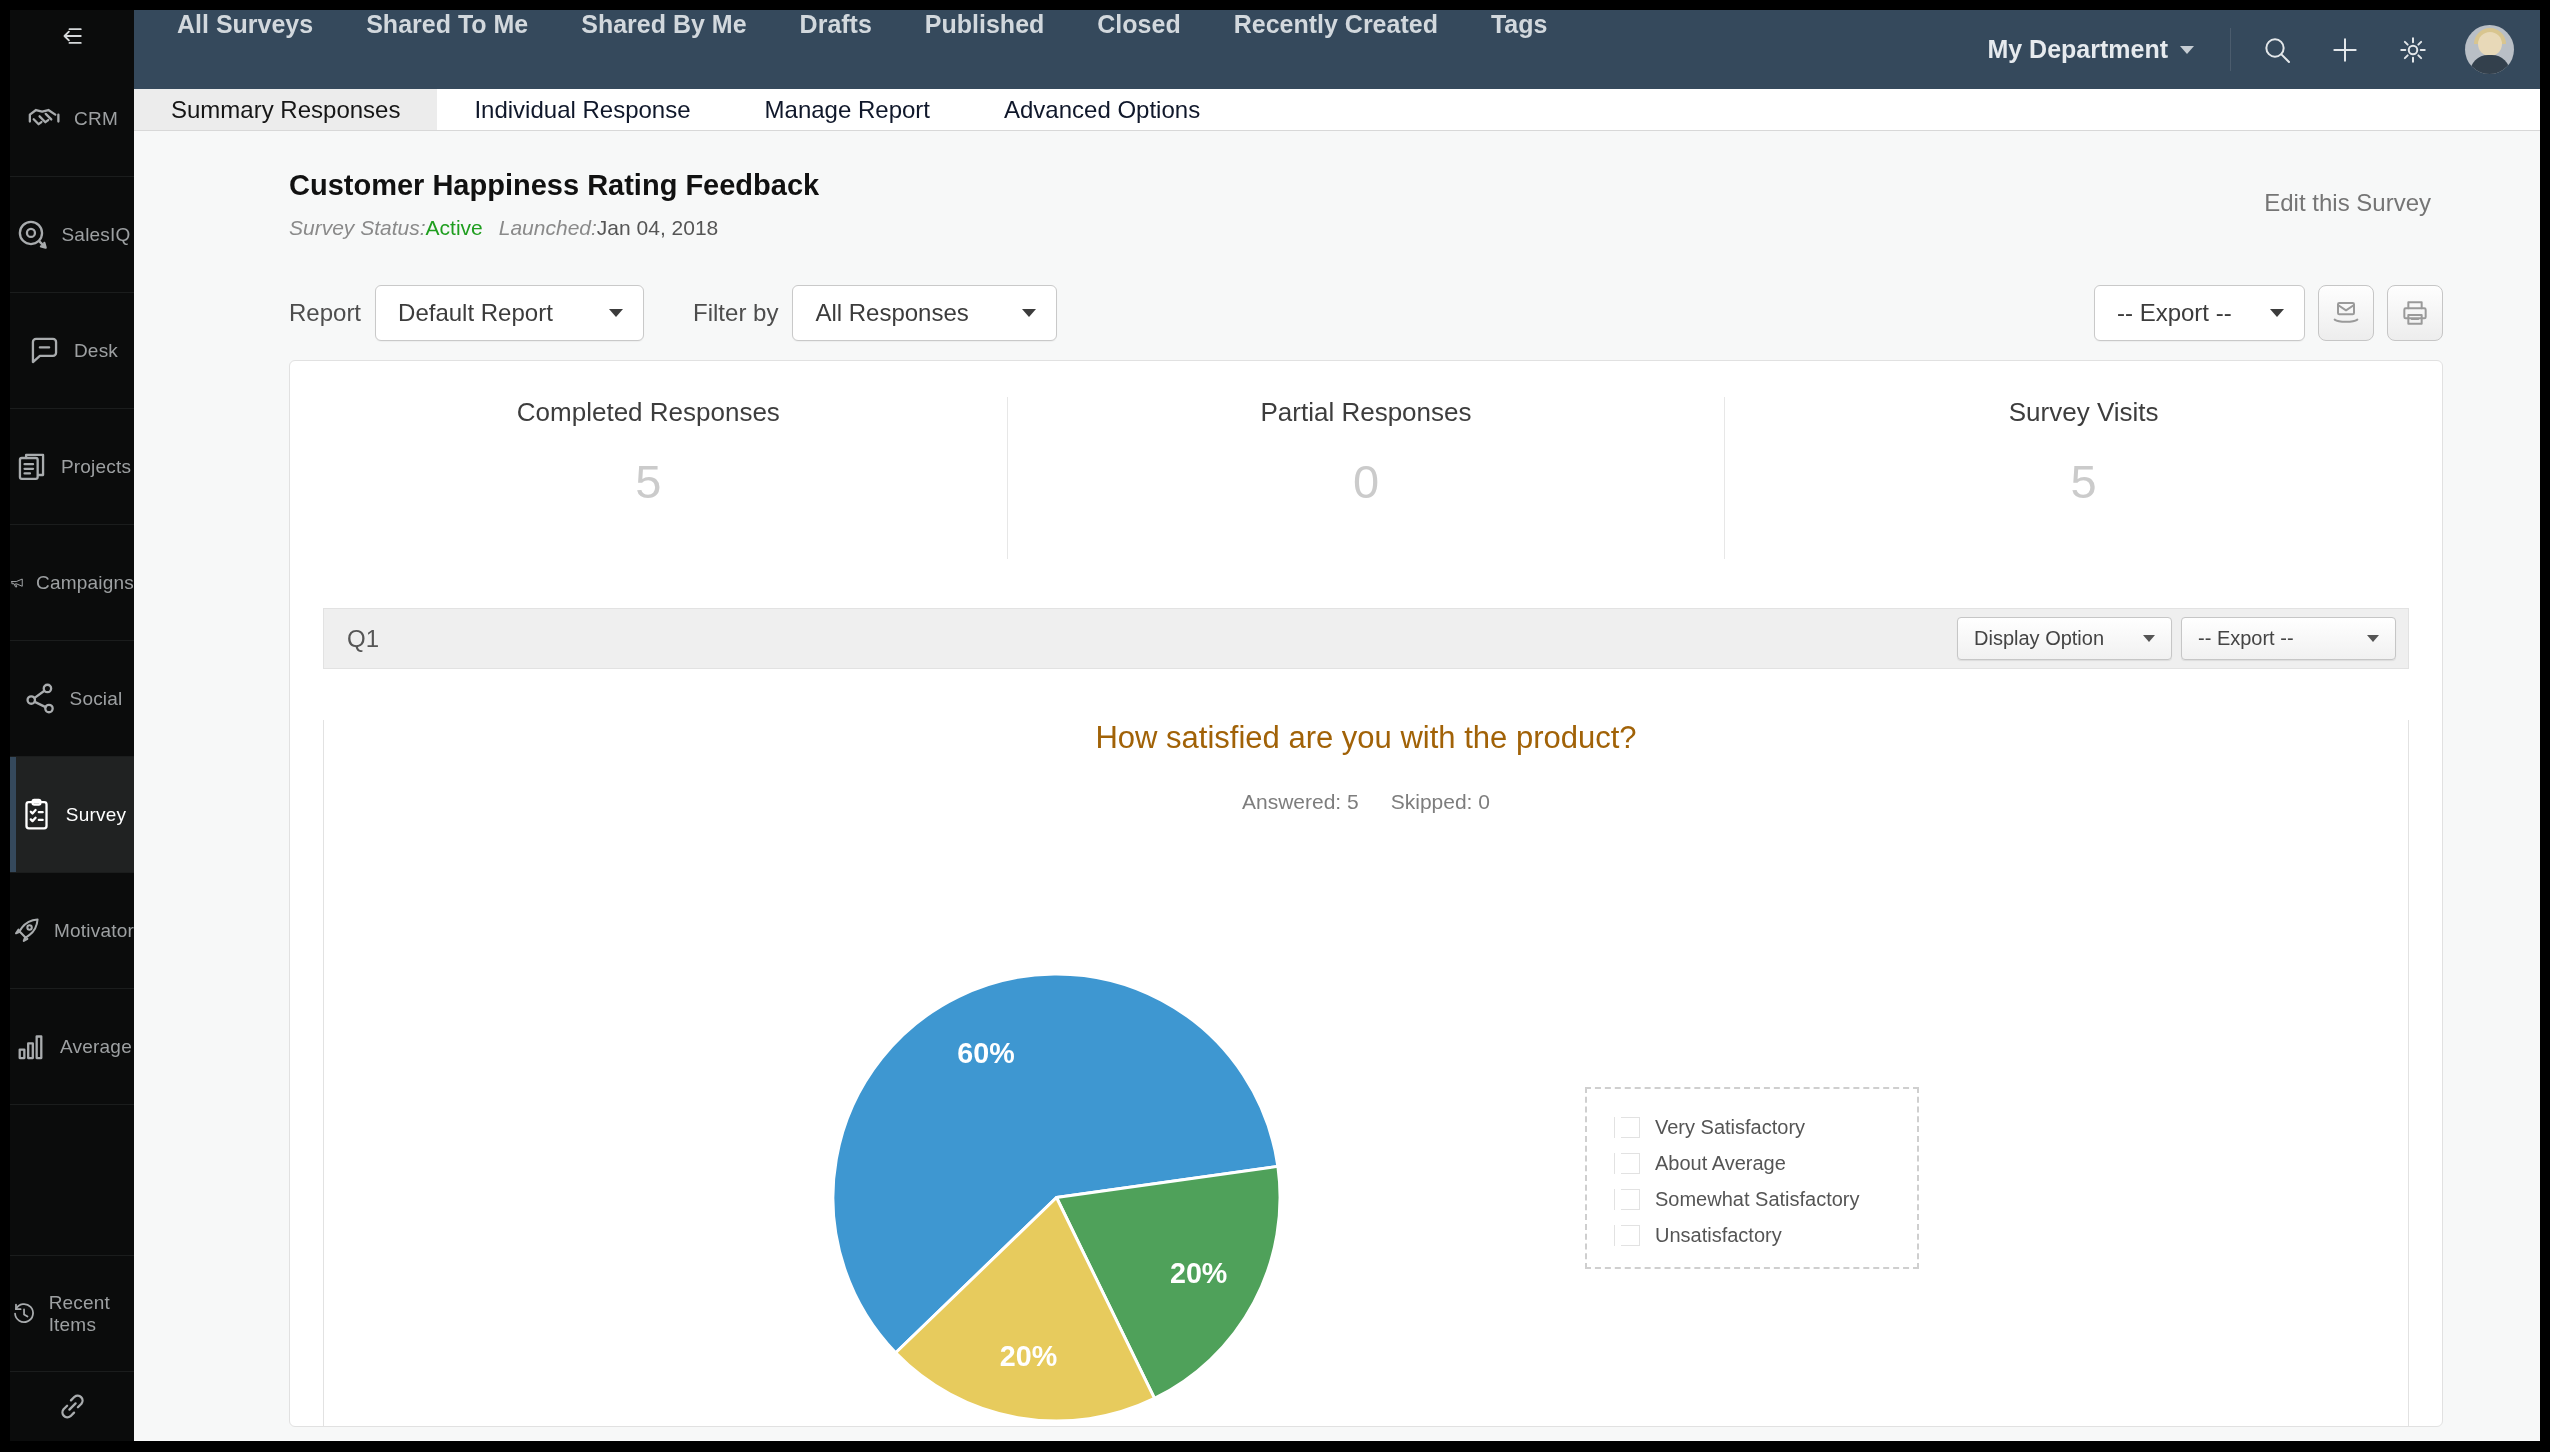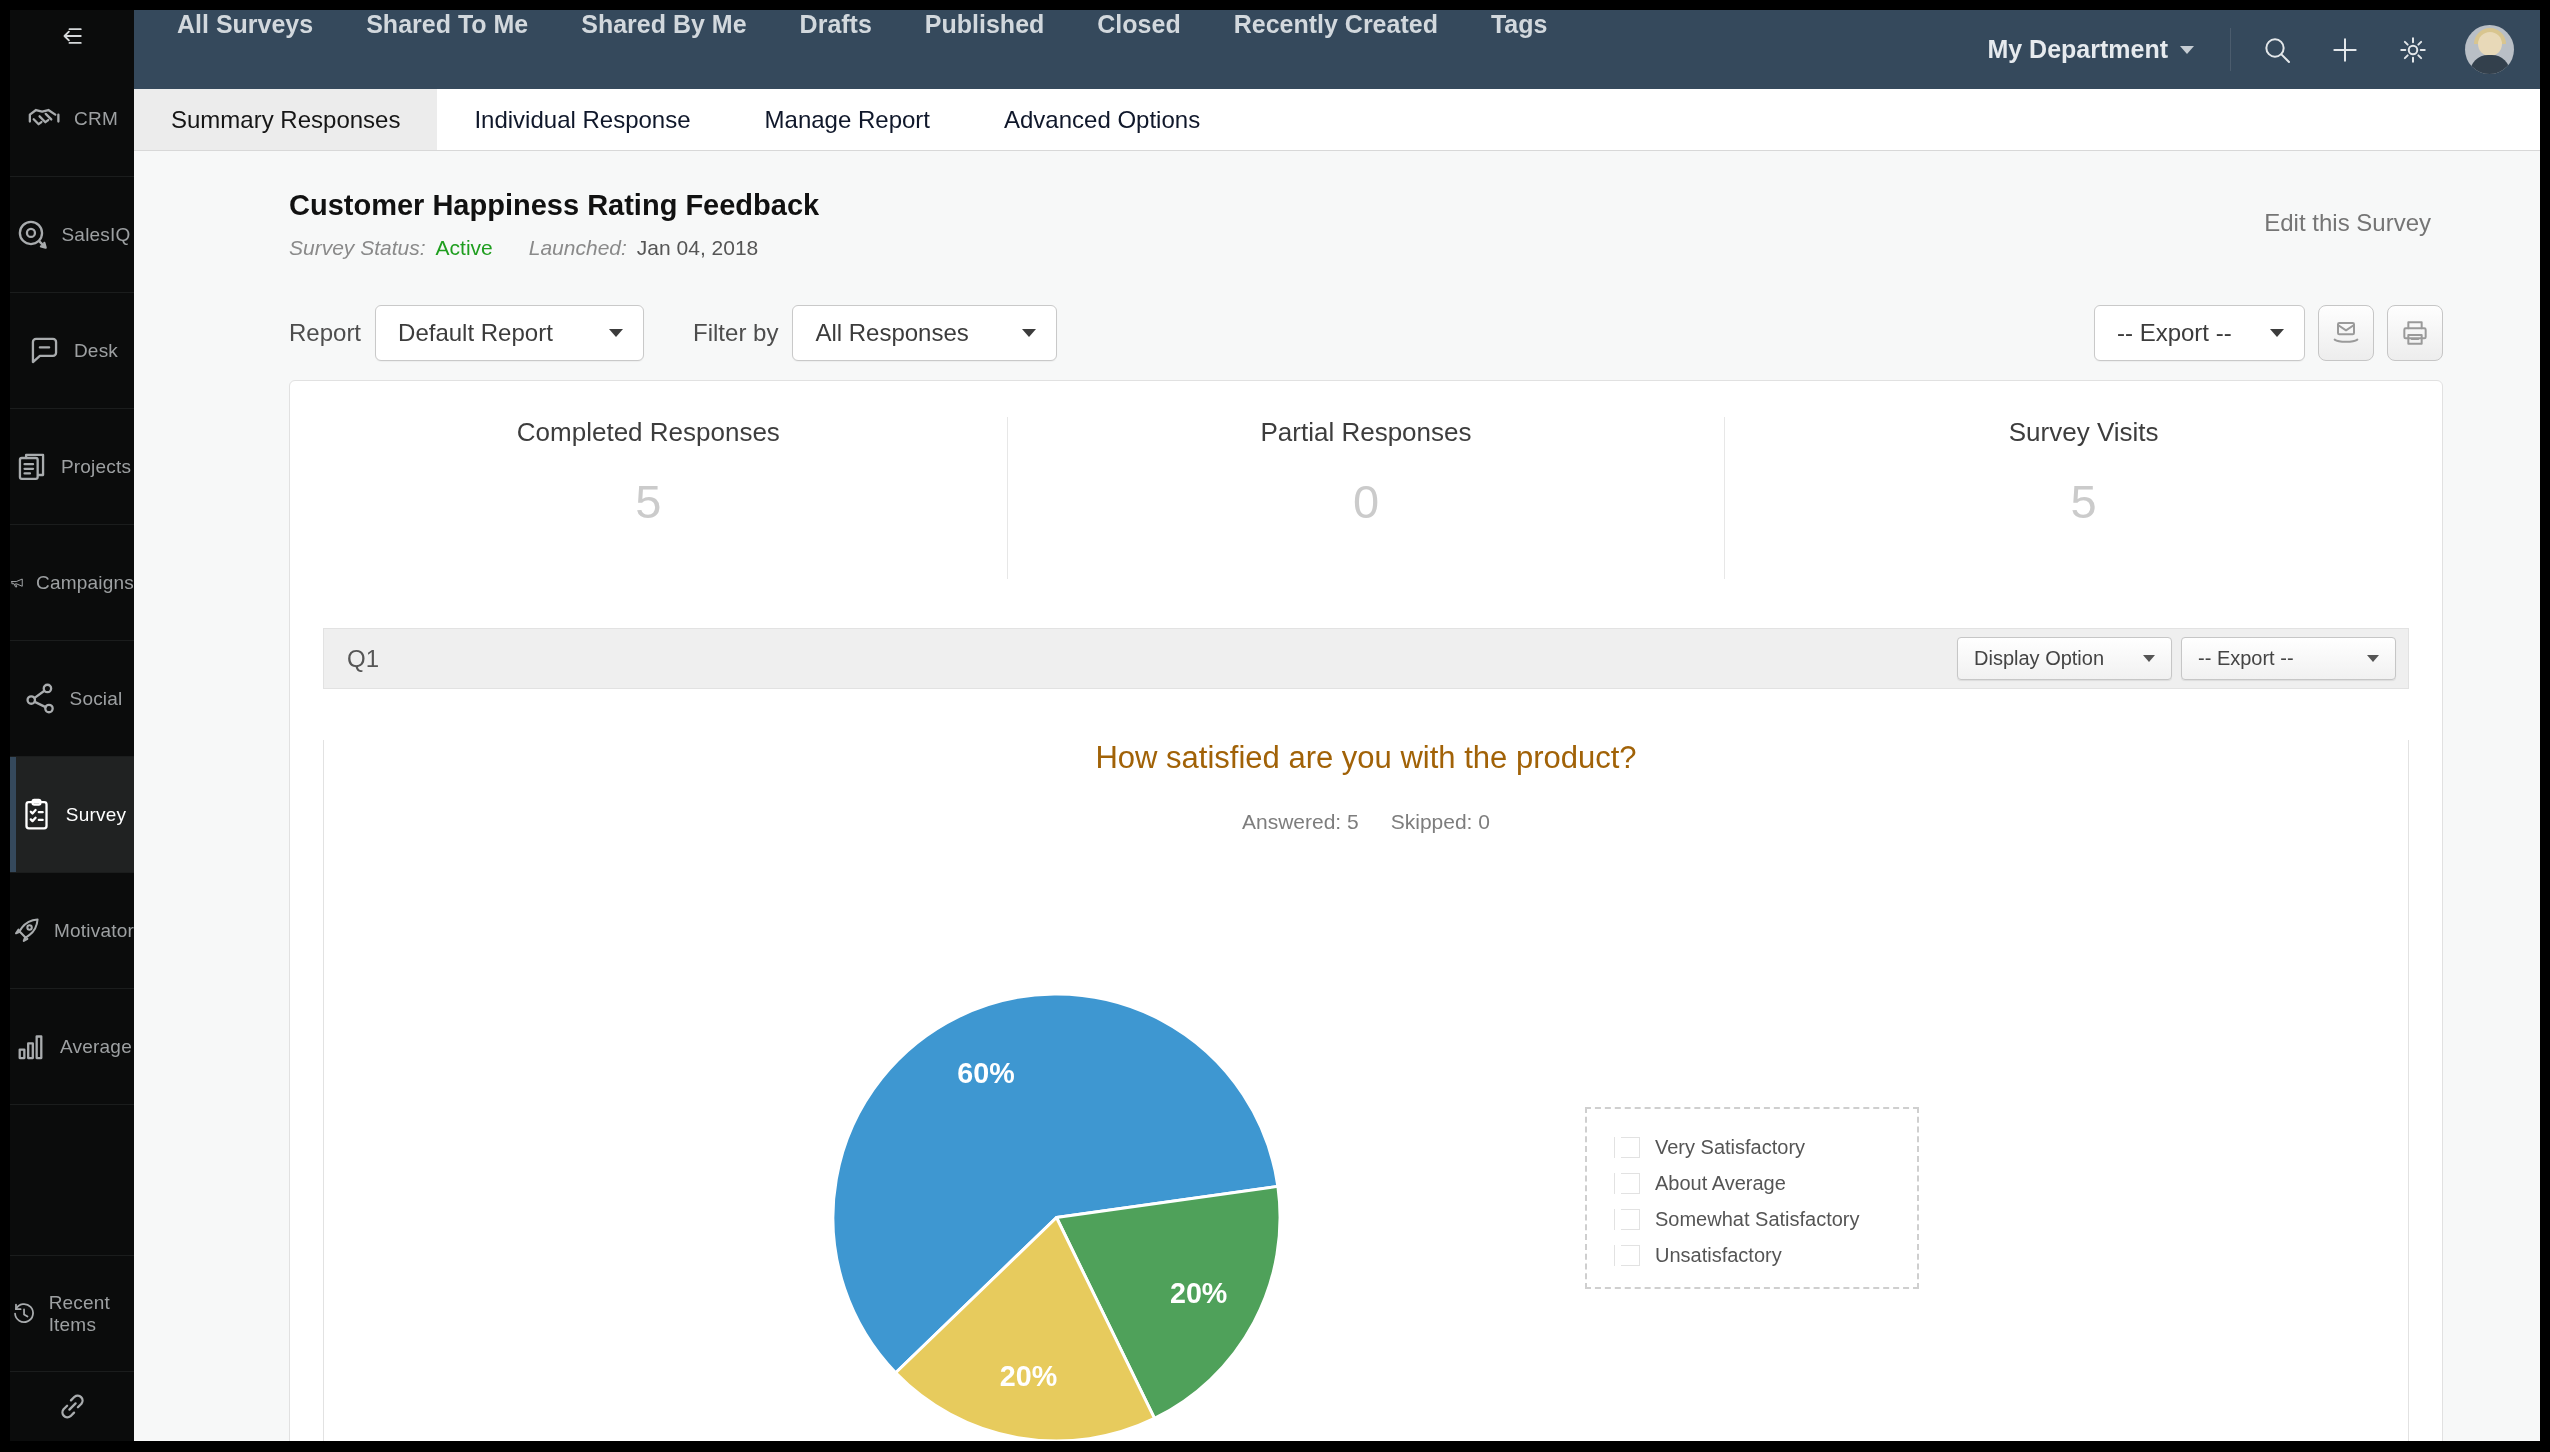--- a/index.html
+++ b/index.html
@@ -27,29 +27,29 @@
   .dept { color:#e6eaee; font-size:25px; font-weight:600; display:flex; align-items:center; gap:12px; cursor:pointer; }
   .caret { width:0; height:0; border-left:7px solid transparent; border-right:7px solid transparent; border-top:8px solid #c6cdd3; }
   .nav-divider { width:1px; height:43px; background:#4b5c6d; margin:0 30px 0 36px; }
   .nav-icon { color:#e3e7ea; margin-right:36px; cursor:pointer; display:flex; }
   .nav-icon svg { width:32px; height:32px; stroke:#e3e7ea; }
   .avatar { width:49px; height:49px; border-radius:50%; background:#b9bfc6; overflow:hidden; position:relative; cursor:pointer; flex-shrink:0; }
   .avatar .head { position:absolute; left:13px; top:7px; width:24px; height:24px; border-radius:50%; background:#e8d9b8; }
   .avatar .hair { position:absolute; left:9px; top:3px; width:32px; height:16px; border-radius:16px 16px 0 0; background:#d8c58f; }
   .avatar .body { position:absolute; left:5px; top:30px; width:40px; height:24px; border-radius:18px 18px 0 0; background:#33404c; }
 
-  .tabbar { height:62px; background:#fff; border-bottom:1px solid #d8d8d8; display:flex; flex-shrink:0; }
+  .tabbar { height:42px; background:#fff; border-bottom:1px solid #d8d8d8; display:flex; flex-shrink:0; }
   .tab { font-size:24px; color:#0f172a; padding:0 37px; display:flex; align-items:center; cursor:pointer; white-space:nowrap; }
   .tab.active { background:#ececec; color:#161616; }
 
   .content { flex:1; padding:0 97px 0 155px; overflow:hidden; }
 
   .survey-head { position:relative; margin-top:38px; }
   .survey-title { font-size:29px; font-weight:700; color:#111; }
-  .survey-meta { margin-top:14px; font-size:21px; color:#8a8a8a; display:flex; align-items:flex-end; gap:10px; }
+  .survey-meta { margin-top:14px; font-size:21px; color:#8a8a8a; display:flex; align-items:flex-end; gap:0; }
   .meta-label { font-style:italic; color:#8a8a8a; }
   .meta-active { color:#1f9e1f; }
   .meta-date { color:#555; }
   .meta-gap { width:16px; }
   .edit-link { position:absolute; right:12px; top:20px; font-size:24px; color:#757575; cursor:pointer; }
 
   .toolbar { margin-top:45px; display:flex; align-items:center; }
   .tb-label { font-size:24px; color:#4d4d4d; margin-right:14px; white-space:nowrap; }
   .select-btn { height:56px; background:#fff; border:1px solid #c9c9c9; border-radius:6px; display:flex; align-items:center; justify-content:space-between; padding:0 20px 0 22px; font-size:24px; color:#3c3c3c; cursor:pointer; box-shadow:0 1px 1px rgba(0,0,0,.04); }
   .select-btn .caret { border-top-color:#3c3c3c; }

